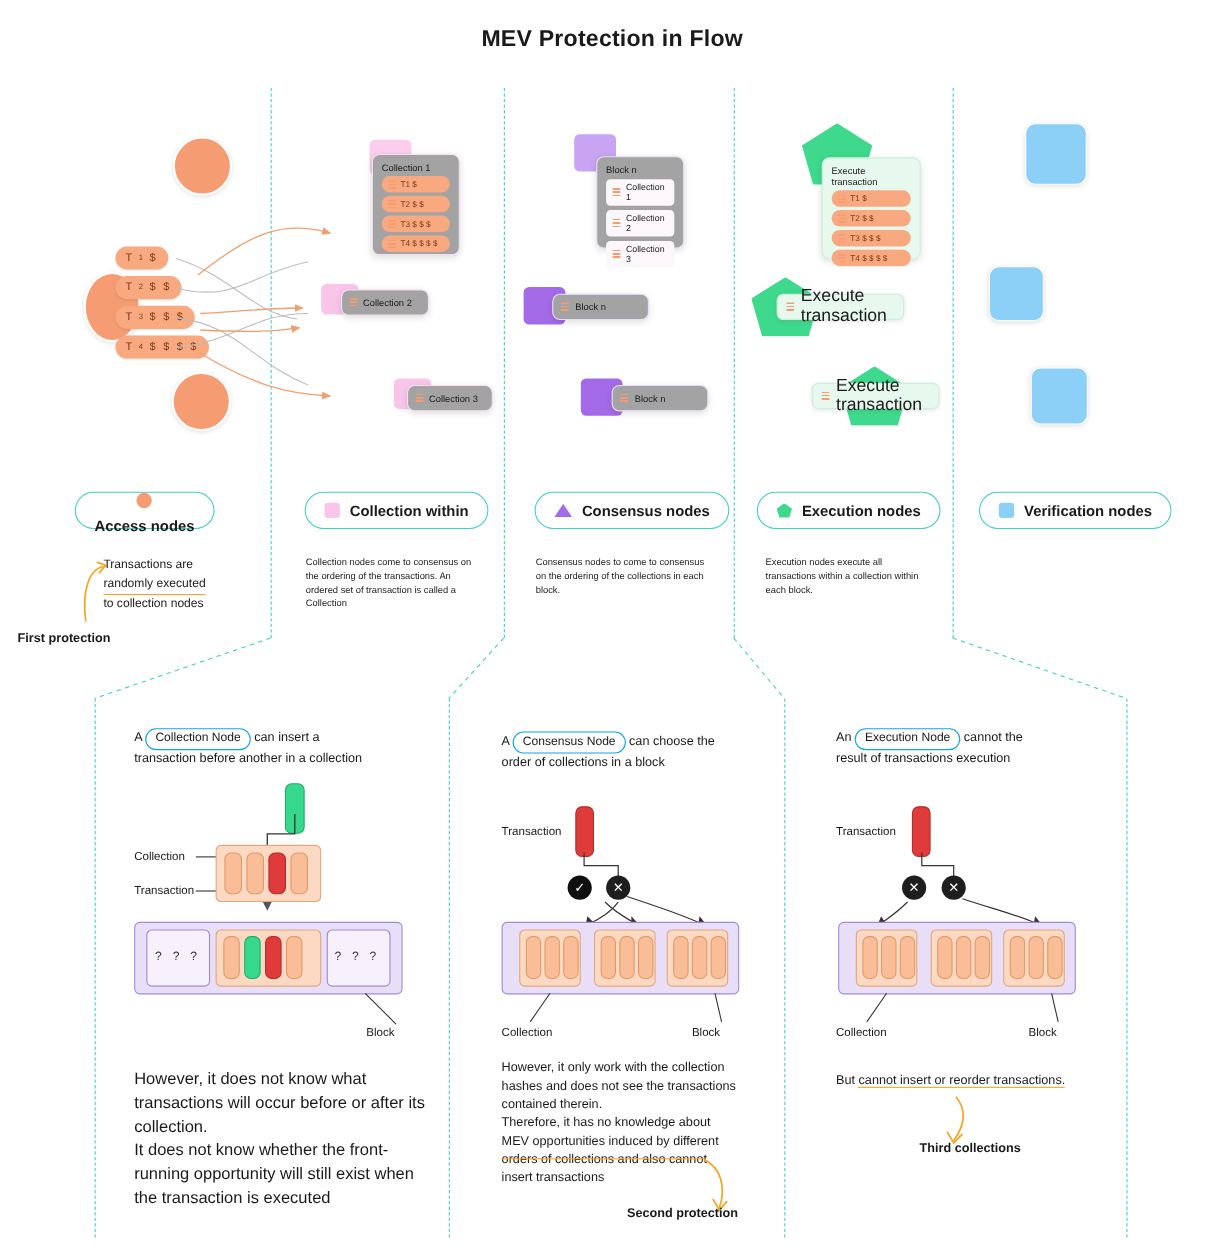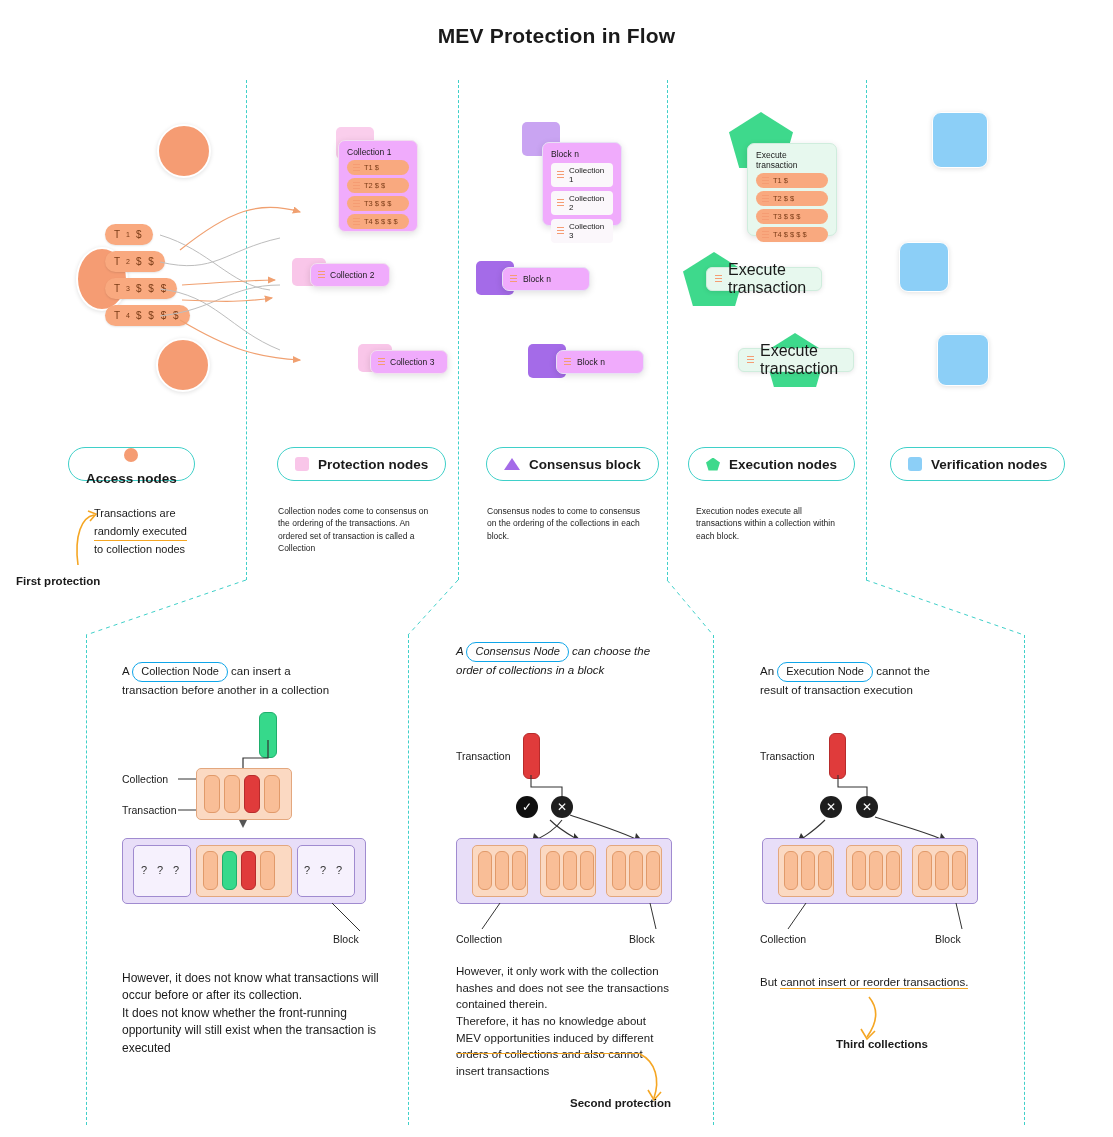--- a/index.html
+++ b/index.html
@@ -71,21 +71,21 @@
     color: #7a3b16;
     box-shadow: 0 1px 2px rgba(0,0,0,.10);
     white-space: nowrap;
   }
   .txpill .sub { font-size: 7px; }
   .txpill .dollars { letter-spacing: 2px; }
 
   
   .card {
     border-radius: 7px;
-    background: #f0abfc;
+    background: #a3a3a3;
     box-shadow: 0 2px 7px rgba(0,0,0,.13);
     font-size: 8.5px;
   }
   .card-title { font-size: 8.5px; }
   .row-line {
     display:flex; align-items:center; gap:5px;
     background:#fbf7fb; border-radius:4px;
     padding:3px 6px; margin-top:4px;
     font-size: 8px;
   }
@@ -316,25 +316,25 @@
 <div class="abs blue-sq" style="left:932px;top:112px;width:56px;height:56px;"></div>
 <div class="abs blue-sq" style="left:899px;top:242px;width:50px;height:50px;"></div>
 <div class="abs blue-sq" style="left:937px;top:334px;width:52px;height:52px;"></div>
 
 <div class="abs legend" style="left:68px;top:447px;flex-direction:column;">
   <span class="sw circle"></span>
   <span>Access nodes</span>
 </div>
 <div class="abs legend" style="left:277px;top:447px;">
   <span class="sw sq-pink"></span>
-  <span>Protection nodes</span>
+  <span>Collection within</span>
 </div>
 <div class="abs legend" style="left:486px;top:447px;">
   <span class="sw tri"></span>
-  <span>Consensus block</span>
+  <span>Consensus nodes</span>
 </div>
 <div class="abs legend" style="left:688px;top:447px;">
   <span class="sw pent"></span>
   <span>Execution nodes</span>
 </div>
 <div class="abs legend" style="left:890px;top:447px;">
   <span class="sw sq-blue"></span>
   <span>Verification nodes</span>
 </div>
 
@@ -384,24 +384,24 @@
 <div class="abs" style="left:297px;top:845px;width:58px;height:52px;border:1.3px solid #A08BD0;border-radius:5px;background:#F6F1FD;"></div>
 <div class="abs qmark" style="left:304px;top:864px;">?</div>
 <div class="abs qmark" style="left:320px;top:864px;">?</div>
 <div class="abs qmark" style="left:336px;top:864px;">?</div>
 
 <svg class="abs" style="left:330px;top:903px;width:45px;height:35px;">
   <path d="M2,0 L30,28" stroke="#333" stroke-width="1"></path>
 </svg>
 <div class="abs lbl" style="left:333px;top:933px;">Block</div>
 
-<div class="abs btext" style="left:122px;top:970px;width:270px;white-space:pre-line;font-size:12px;">However, it does not know what transactions will occur before or after its collection.
+<div class="abs btext" style="left:122px;top:970px;width:270px;white-space:pre-line;font-size:15px;">However, it does not know what transactions will occur before or after its collection.
 It does not know whether the front-running opportunity will still exist when the transaction is executed</div>
 
-<div class="abs btext" style="left:456px;top:642px;width:260px;font-style:italic;">
+<div class="abs btext" style="left:456px;top:665px;width:260px;">
   <span>A</span>
   <span class="chip">Consensus Node</span>
   <span>can choose the</span><br>
   <span>order of collections in a block</span>
 </div>
 
 <div class="abs lbl" style="left:456px;top:750px;">Transaction</div>
 <div class="abs txbar red" style="left:523px;top:733px;width:17px;height:46px;"></div>
 
 <svg class="abs" style="left:450px;top:775px;width:230px;height:70px;">
@@ -446,21 +446,21 @@
 <svg class="abs" style="left:630px;top:1050px;width:50px;height:55px;">
   <path d="M10,4 C26,12 30,30 24,48" fill="none" stroke="#F5A623" stroke-width="1.6"></path>
   <path d="M18,40 L24,50 L31,42" fill="none" stroke="#F5A623" stroke-width="1.6"></path>
 </svg>
 <div class="abs protect-label" style="left:570px;top:1097px;text-align:center;">Second protection</div>
 
 <div class="abs btext" style="left:760px;top:662px;width:260px;">
   <span>An</span>
   <span class="chip">Execution Node</span>
   <span>cannot the</span><br>
-  <span>result of transaction execution</span>
+  <span>result of transactions execution</span>
 </div>
 
 <div class="abs lbl" style="left:760px;top:750px;">Transaction</div>
 <div class="abs txbar red" style="left:829px;top:733px;width:17px;height:46px;"></div>
 
 <svg class="abs" style="left:755px;top:775px;width:230px;height:70px;">
   <path d="M83,0 L83,12 L112,12 L112,22" fill="none" stroke="#333" stroke-width="1.1"></path>
   <path d="M70,45 C60,55 52,60 44,66" fill="none" stroke="#333" stroke-width="1.1"></path>
   <path d="M46,58 L42,68 L52,67" fill="#333"></path>
   <path d="M120,42 C150,52 175,58 190,66" fill="none" stroke="#333" stroke-width="1.1"></path>

